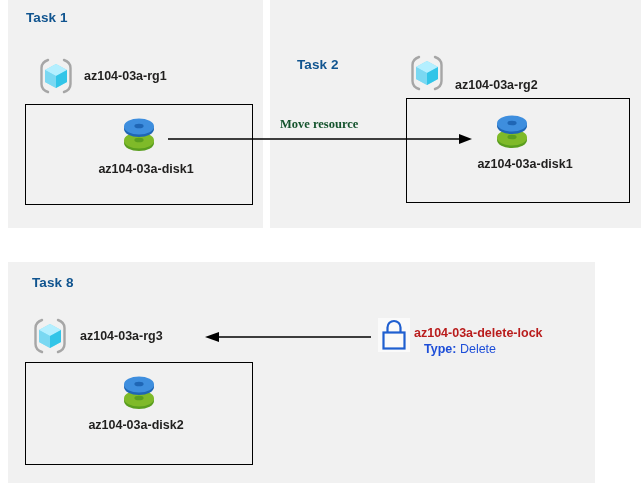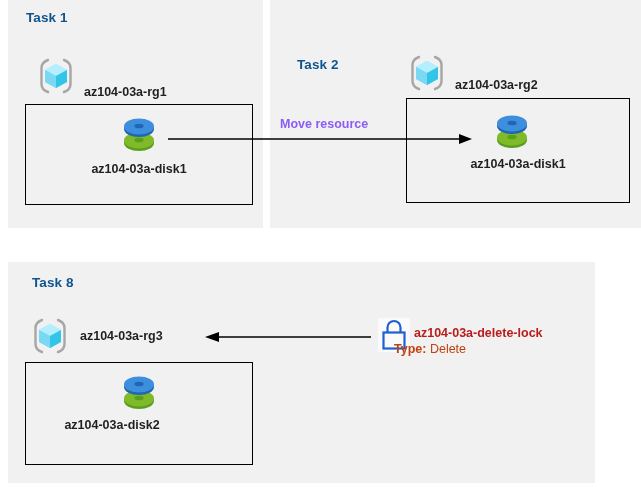--- a/index.html
+++ b/index.html
@@ -55,21 +55,21 @@
   #rg2-icon { left: 407px; top: 53px; }
   #rg3-icon { left: 30px;  top: 316px; }
 
   .rg-label {
     position: absolute;
     color: #201f1e;
     font-size: 12.5px;
     font-weight: bold;
     white-space: nowrap;
   }
-  #rg1-label { left: 84px;  top: 69px; margin-top: 16px; }
+  #rg1-label { left: 84px;  top: 69px; }
   #rg2-label { left: 455px; top: 78px; }
   #rg3-label { left: 80px;  top: 329px; text-align: center; }
 
   
   .disk-icon {
     position: absolute;
     width: 42px;
     height: 44px;
   }
   .disk-icon svg { display: block; width: 42px; height: 44px; }
@@ -77,41 +77,43 @@
   #disk1b-icon { left: 491px; top: 110px; }
   #disk2-icon  { left: 118px; top: 371px; }
 
   .disk-label {
     position: absolute;
     color: #201f1e;
     font-size: 12.5px;
     font-weight: bold;
     white-space: nowrap;
     text-align: center;
+    margin-left: 7px;
   }
   #disk1-label  { left: 25px;  top: 162px; width: 228px; }
   #disk1b-label { left: 406px; top: 157px; width: 224px; }
-  #disk2-label  { left: 8px;  top: 418px; width: 208px; }
+  #disk2-label  { left: 25px;  top: 418px; width: 208px; }
 
   
   .connector {
     position: absolute;
   }
   .connector svg { display: block; }
   #move-connector   { left: 168px; top: 128px; }
   #lock-connector   { left: 205px; top: 326px; }
 
   #move-label {
     position: absolute;
     left: 280px;
     top: 117px;
-    color: #8b5cf6;
-    font-size: 12.5px;
-    font-weight: bold;
-    white-space: nowrap;
+    color: #14532d;
+    font-size: 12.5px;
+    font-weight: bold;
+    white-space: nowrap;
+    font-family: Liberation Serif, serif;
   }
 
   
   #lock-icon {
     position: absolute;
     left: 378px;
     top: 318px;
     width: 32px;
     height: 34px;
     background: #fafafa;
@@ -122,23 +124,23 @@
     position: absolute;
     left: 414px;
     top: 326px;
     color: #b91c1c;
     font-size: 12.5px;
     font-weight: bold;
     white-space: nowrap;
   }
   #lock-type {
     position: absolute;
-    left: 394px;
+    left: 424px;
     top: 342px;
-    color: #c2410c;
+    color: #1d4ed8;
     font-size: 12.5px;
     white-space: nowrap;
   }
   #lock-type .k { font-weight: bold; }
 </style>
 </head>
 <body>
 
 <div class="panel" id="task1-panel"></div>
 <div class="task-title" id="task1-title">Task 1</div>

